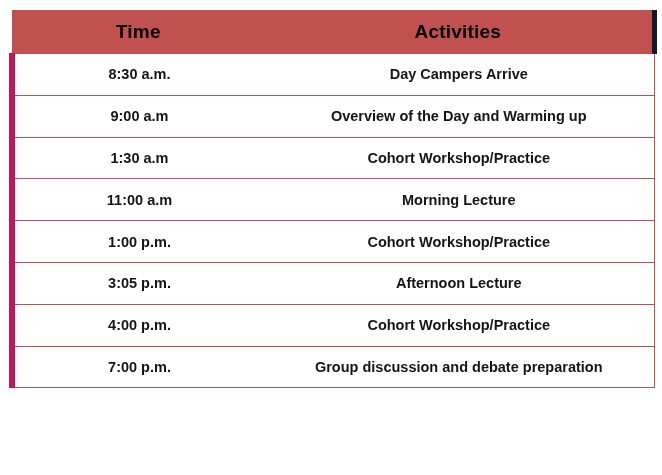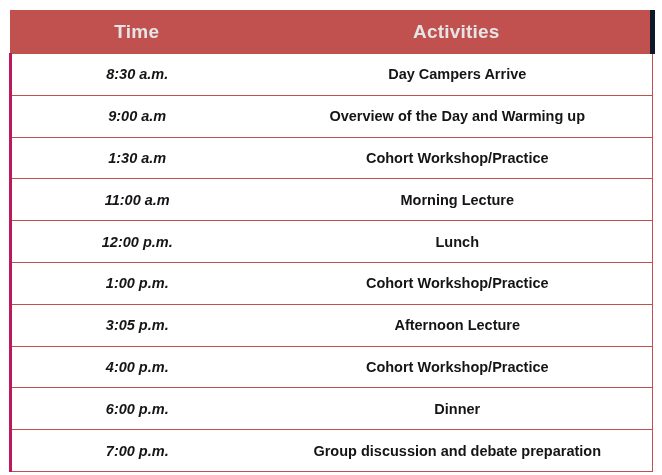--- a/index.html
+++ b/index.html
@@ -25,21 +25,21 @@
     border-collapse: collapse;
     table-layout: fixed;
     width: 642px;
   }
 
   table.schedule col.col-time   { width: 252px; }
   table.schedule col.col-act    { width: 390px; }
 
   thead th {
     background: #C0514F;
-    color: #e5e5e5;
+    color: #000000;
     font-size: 19px;
     font-weight: bold;
     letter-spacing: 0.2px;
     height: 43px;
     padding: 0;
     text-align: center;
     vertical-align: middle;
     border: none;
   }
 
@@ -51,22 +51,21 @@
     color: #151515;
     text-align: center;
     vertical-align: middle;
     background: #ffffff;
     border-top: 1px solid #C0504D;
     border-bottom: 1px solid #C0504D;
     white-space: nowrap;
   }
 
   tbody tr td:first-child {
-    border-left: 3px solid #be185d;
-    font-style: italic;
+    border-left: 6px solid #be185d;
   }
   tbody tr td:last-child {
     border-right: 1px solid #C0504D;
   }
 
   
   thead tr th:first-child { border-left: 1px solid #C0514F; }
   thead tr th:last-child  { border-right: 5px solid #0f172a; }
 </style>
 </head>
@@ -96,38 +95,30 @@
         </tr>
         <tr>
           <td>1:30 a.m</td>
           <td>Cohort Workshop/Practice</td>
         </tr>
         <tr>
           <td>11:00 a.m</td>
           <td>Morning Lecture</td>
         </tr>
         <tr>
-          <td>12:00 p.m.</td>
-          <td>Lunch</td>
-        </tr>
-        <tr>
           <td>1:00 p.m.</td>
           <td>Cohort Workshop/Practice</td>
         </tr>
         <tr>
           <td>3:05 p.m.</td>
           <td>Afternoon Lecture</td>
         </tr>
         <tr>
           <td>4:00 p.m.</td>
           <td>Cohort Workshop/Practice</td>
         </tr>
         <tr>
-          <td>6:00 p.m.</td>
-          <td>Dinner</td>
-        </tr>
-        <tr>
           <td>7:00 p.m.</td>
           <td>Group discussion and debate preparation</td>
         </tr>
       </tbody>
   </table>
 </div>
 
 </body></html>

